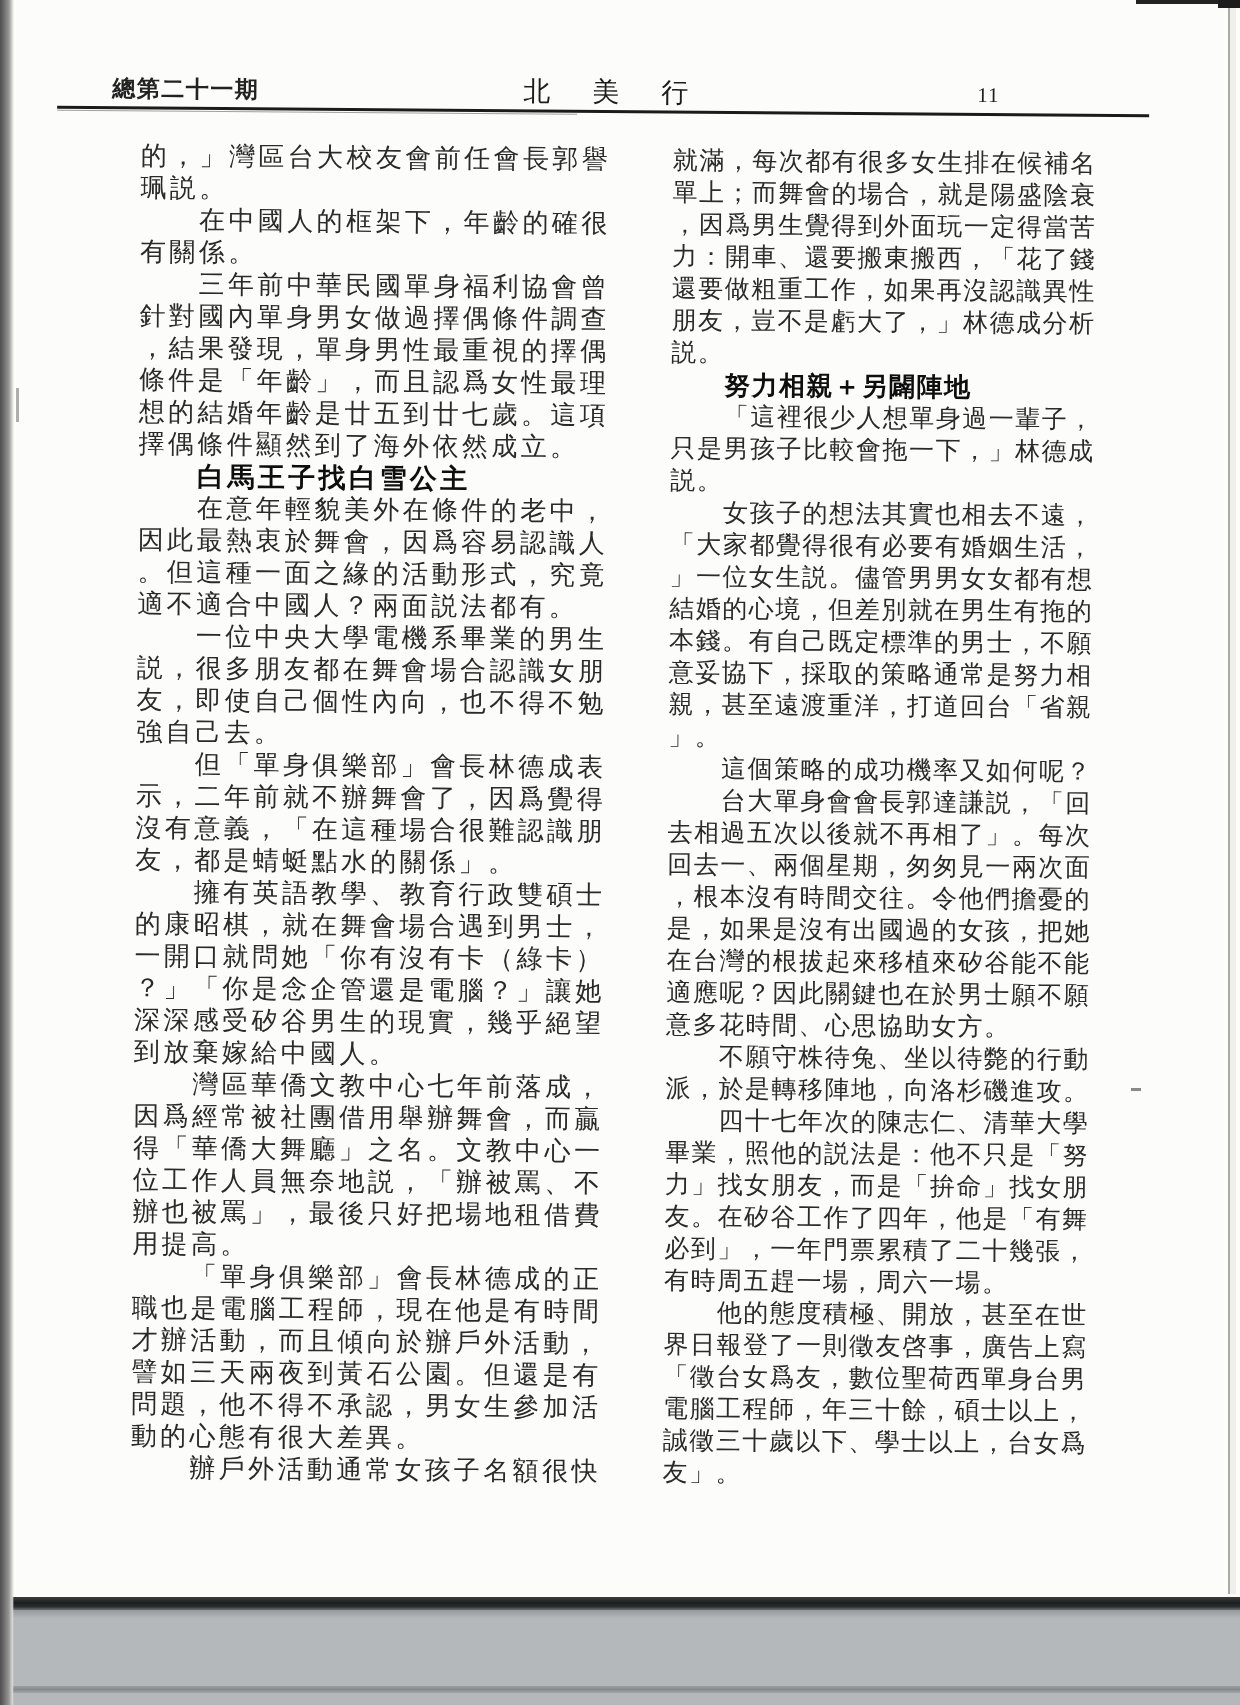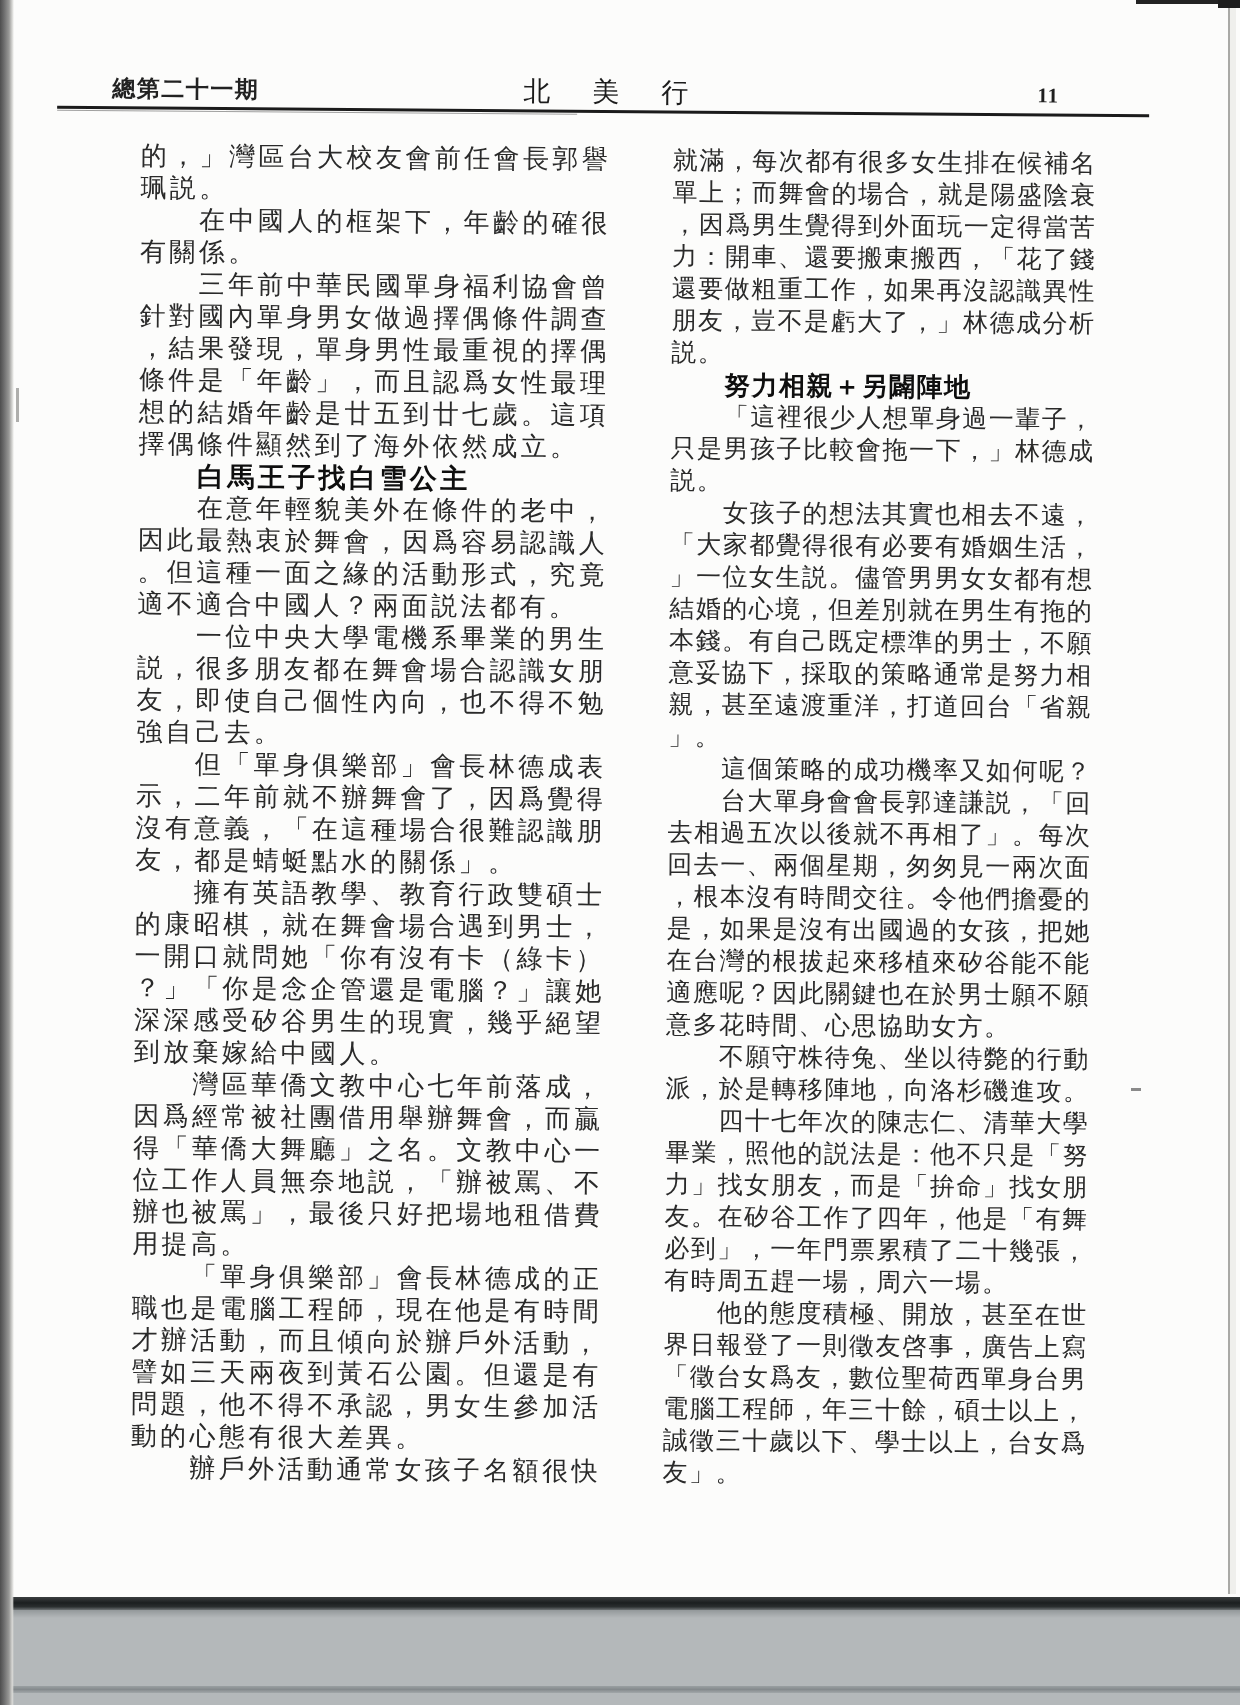--- a/index.html
+++ b/index.html
@@ -18,22 +18,22 @@
     position:absolute;left:113px;top:73px;
     font-size:23px;letter-spacing:1.5px;font-weight:700;color:#222;
     white-space:nowrap;
   }
   .magazine-title{
     position:absolute;left:524px;top:70px;
     font-size:27px;letter-spacing:42px;color:#1c1c1c;
     white-space:nowrap;
   }
   .page-number{
-    position:absolute;left:1038px;top:76px;
-    font-size:21px;color:#1e1e1e;letter-spacing:1px;font-weight:bold;
+    position:absolute;left:978px;top:76px;
+    font-size:21px;color:#1e1e1e;letter-spacing:1px;
   }
   .header-rule{
     position:absolute;left:58px;top:106px;width:1092px;height:2.5px;
     background:#1b1b1b;
   }
   .header-rule-shadow{
     position:absolute;left:58px;top:110px;width:520px;height:1px;
     background:#555;opacity:.55;
   }
   

